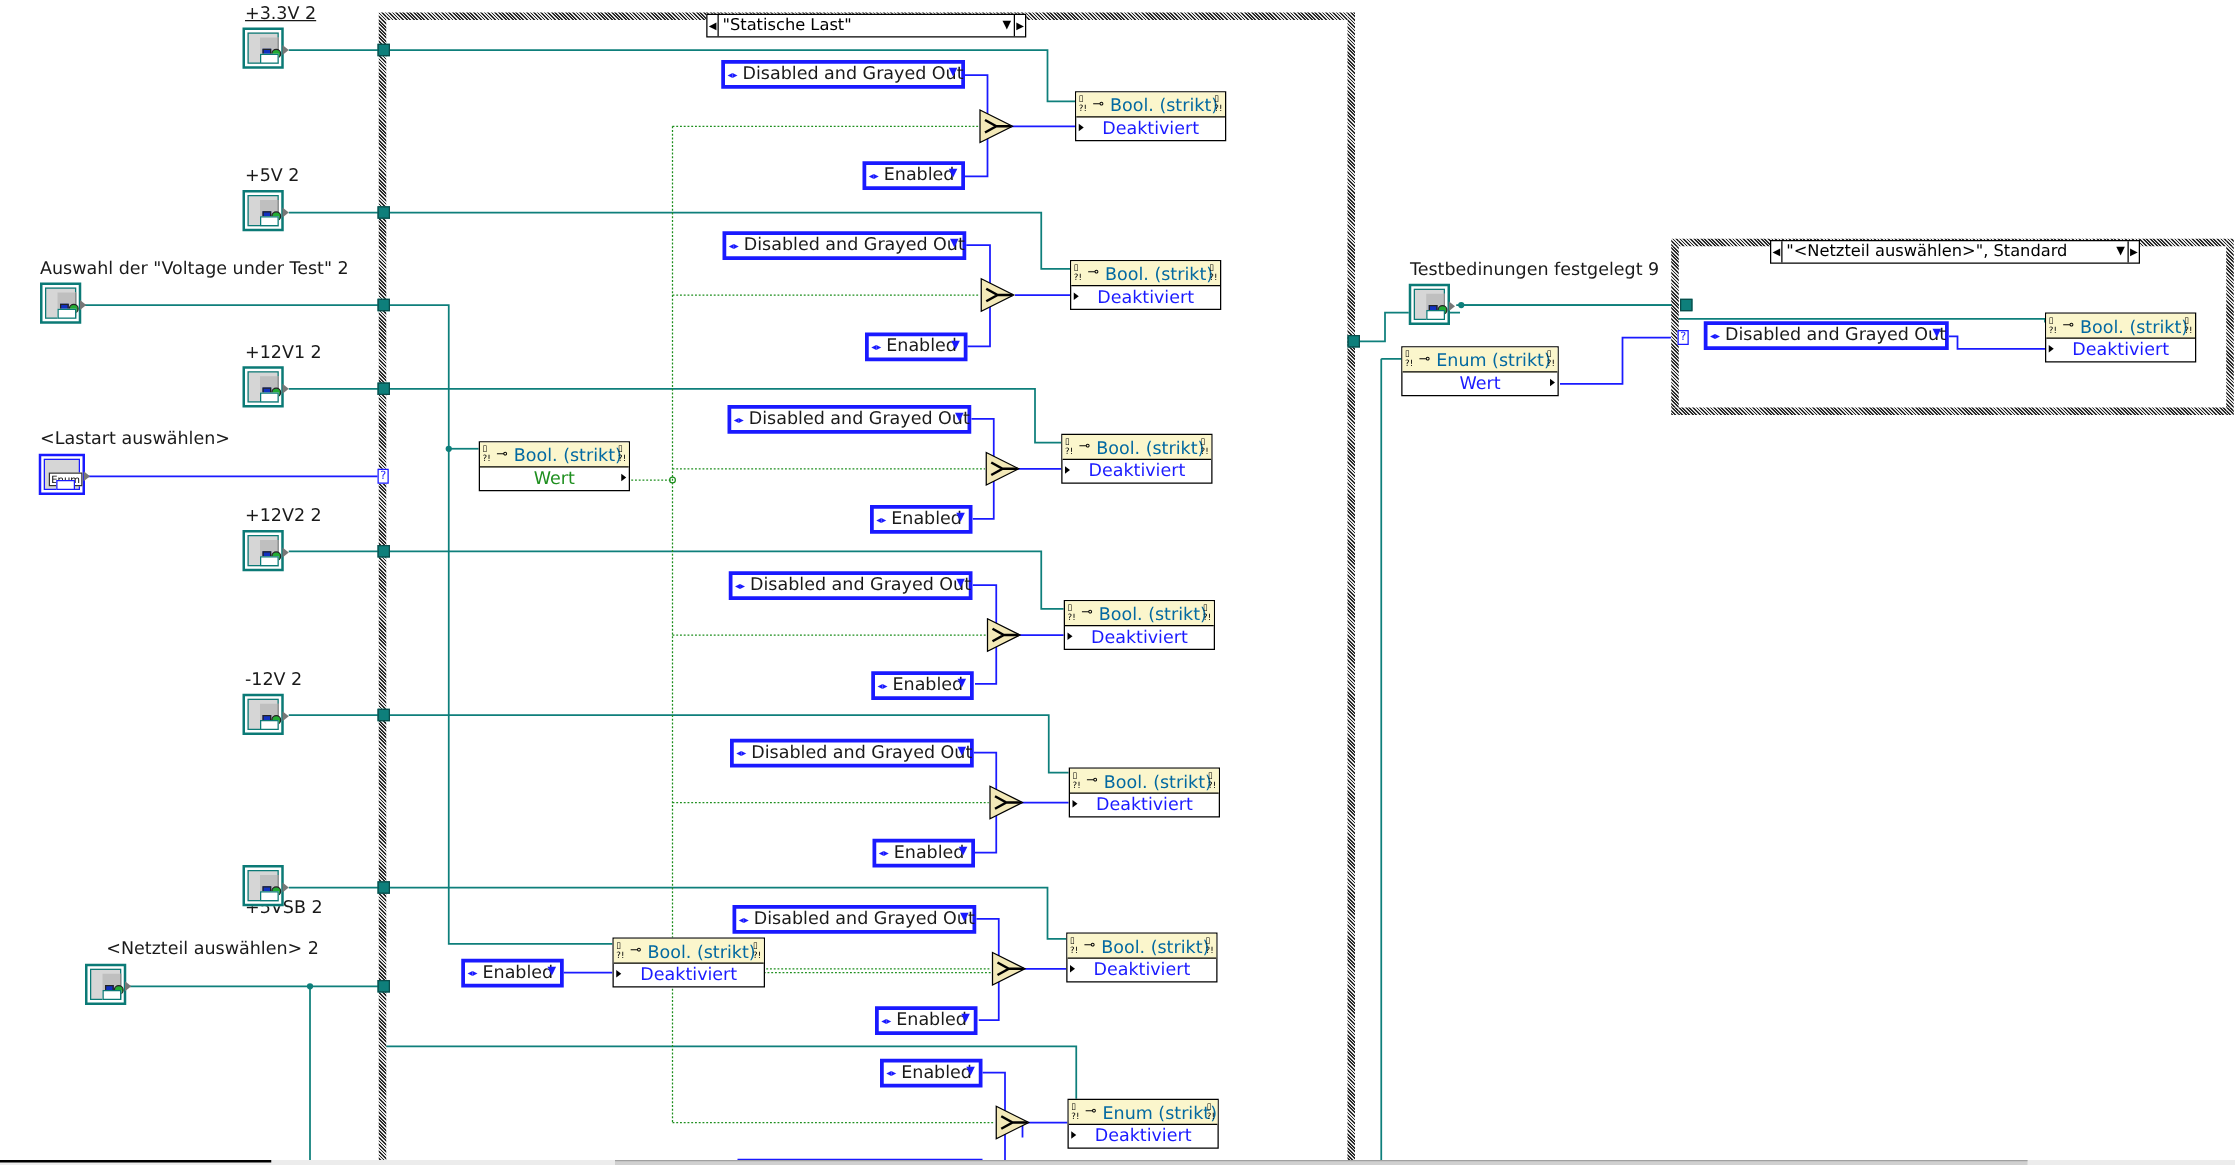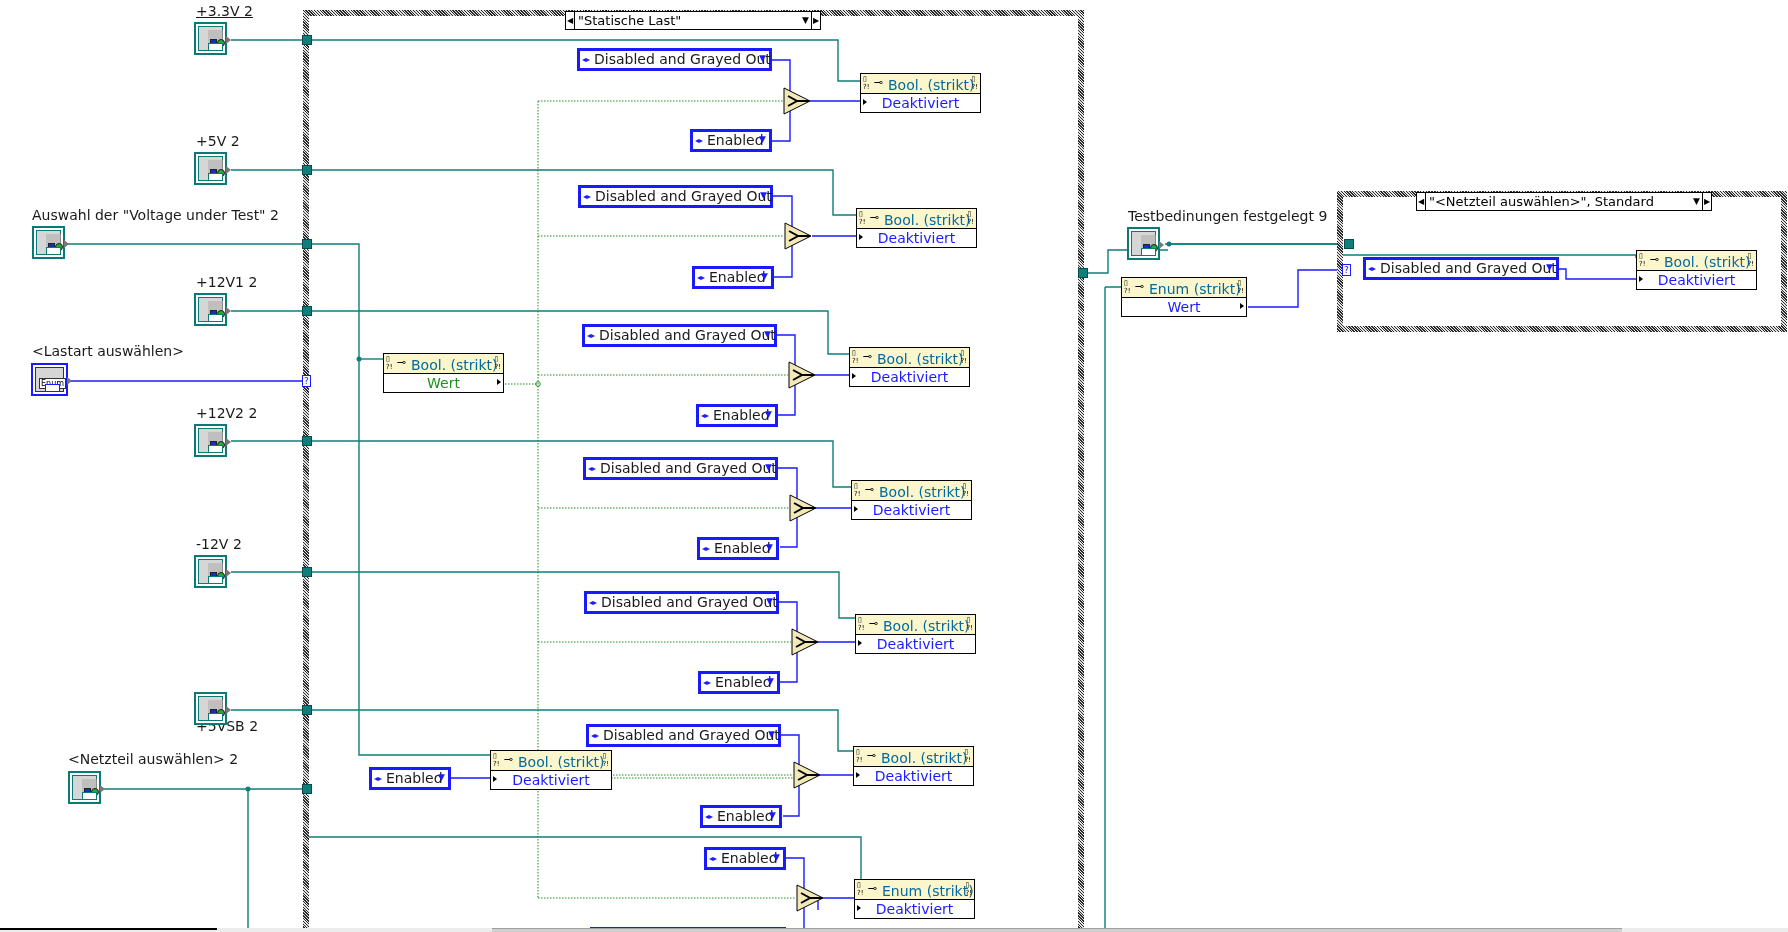--- a/index.html
+++ b/index.html
@@ -236,21 +236,21 @@
 <div class="term" style="left:194px;top:692px;">
     <div class="inner">
       <div class="doc"></div>
       <div class="ledb"></div>
       <div class="ledg"></div>
       <div class="foot"></div>
     </div>
     <div class="arrow"></div>
   </div>
 
-<div class="lbl" style="left:68px;top:751px;">&lt;Netzteil auswählen&gt; 2</div>
+<div class="lbl" style="left:85px;top:751px;">&lt;Netzteil auswählen&gt; 2</div>
 <div class="term" style="left:68px;top:771px;">
     <div class="inner">
       <div class="doc"></div>
       <div class="ledb"></div>
       <div class="ledg"></div>
       <div class="foot"></div>
     </div>
     <div class="arrow"></div>
   </div>
 

